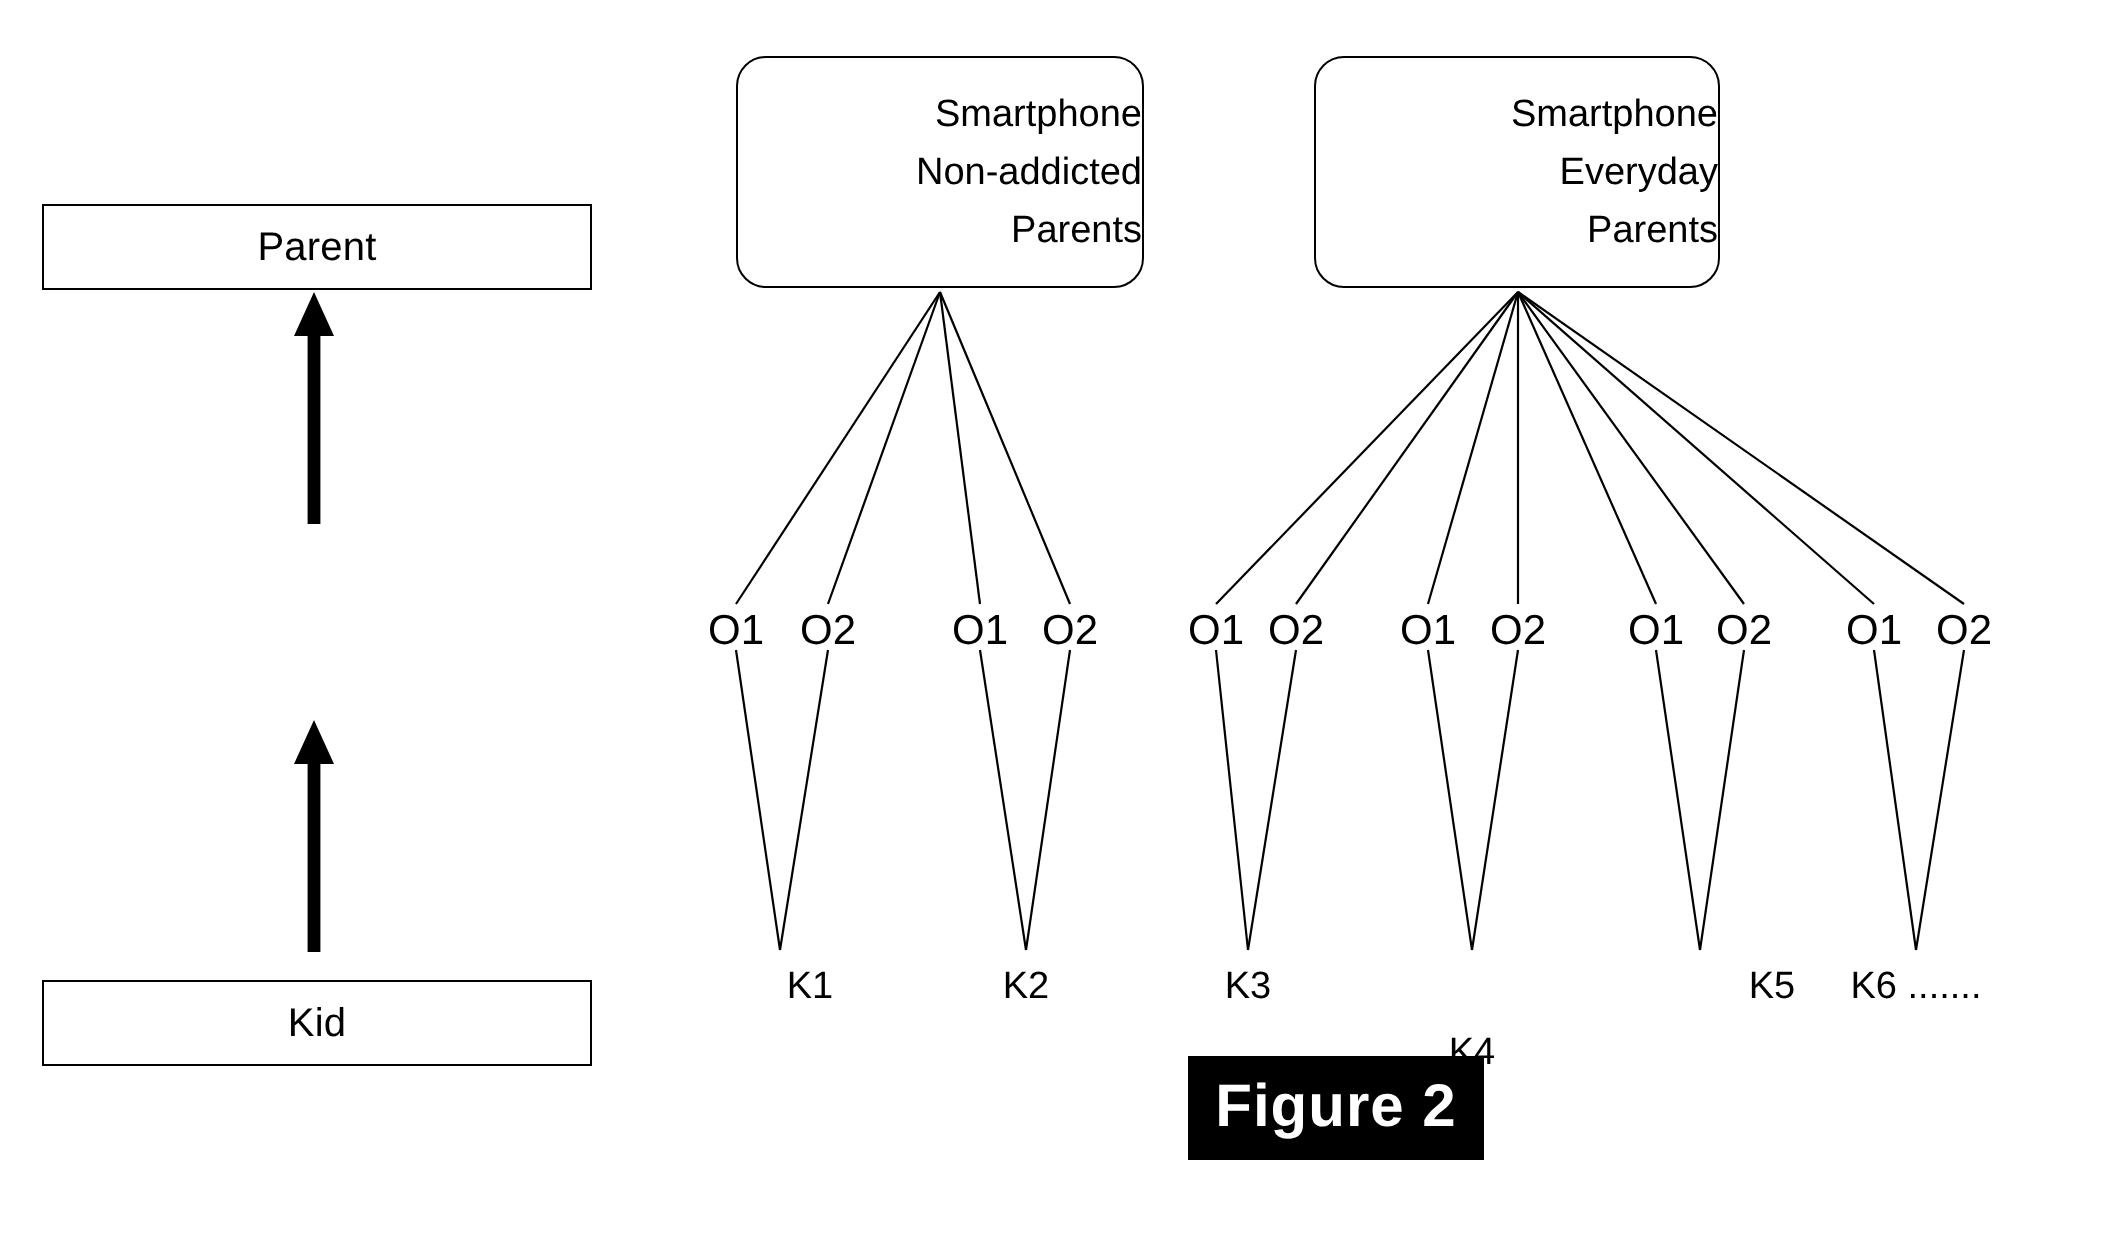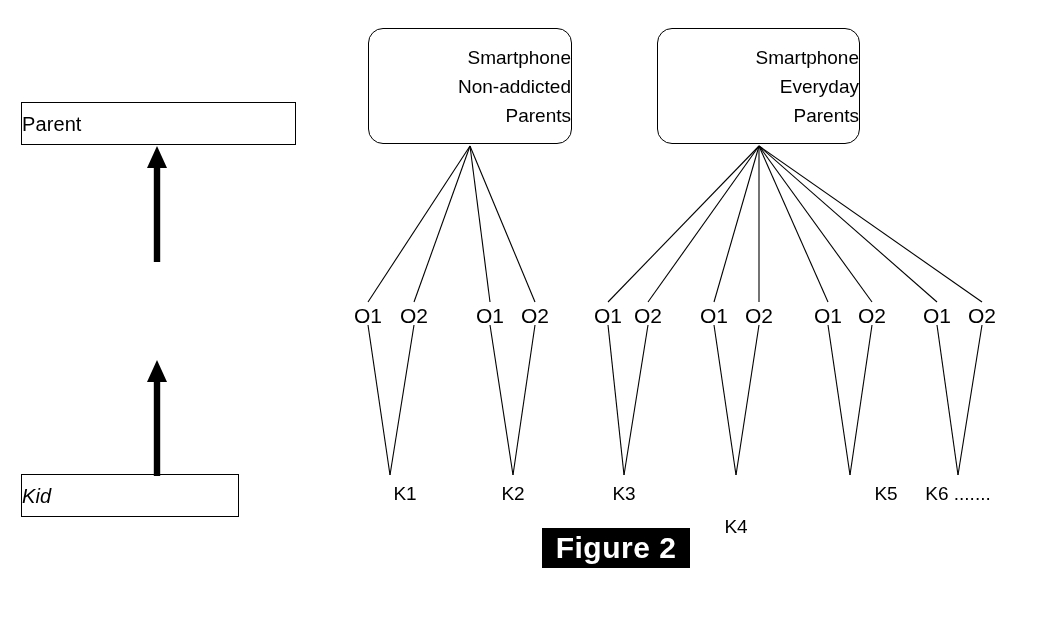--- a/index.html
+++ b/index.html
@@ -8,25 +8,25 @@
     font-family:"Liberation Sans","DejaVu Sans",sans-serif;
     color:#000000;
   }
   #stage{position:absolute;inset:0;width:1054px;height:620px;}
 
   
   .rect-box{
     position:absolute;box-sizing:border-box;
     border:1.6px solid #000;background:#fff;
     display:flex;flex-direction:column;
-    justify-content:center;
+    align-items:center;justify-content:center;
   }
   #box-parent{left:21px;top:102px;width:275px;height:43px;}
   #box-measure{left:21px;top:262px;width:275px;height:97px;}
-  #box-kid{left:21px;top:474px;width:218px;height:43px;font-style:italic;}
+  #box-kid{left:21px;top:490px;width:275px;height:43px;}
 
   .box-title{font-size:20px;line-height:24px;letter-spacing:.1px;}
   .box-subline{font-size:14px;line-height:19px;}
 
   
   .round-box{
     position:absolute;box-sizing:border-box;
     border:1.6px solid #000;background:#fff;border-radius:15px;
     display:flex;flex-direction:column;
     align-items:flex-end;justify-content:center;
@@ -39,21 +39,21 @@
 
   
   .node-label{
     position:absolute;transform:translate(-50%,-50%);
     font-size:21px;line-height:20px;white-space:nowrap;
   }
   .k-label{font-size:19px;}
 
   
   #figure-caption{
-    position:absolute;left:542px;top:528px;width:148px;height:40px;
+    position:absolute;left:594px;top:528px;width:148px;height:52px;
     background:#000;color:#fff;
     display:flex;align-items:center;justify-content:center;
     font-size:30px;font-weight:bold;letter-spacing:.5px;
   }
 
   svg.overlay{position:absolute;left:0;top:0;width:1054px;height:620px;
               pointer-events:none;}
 </style>
 </head>
 <body>

